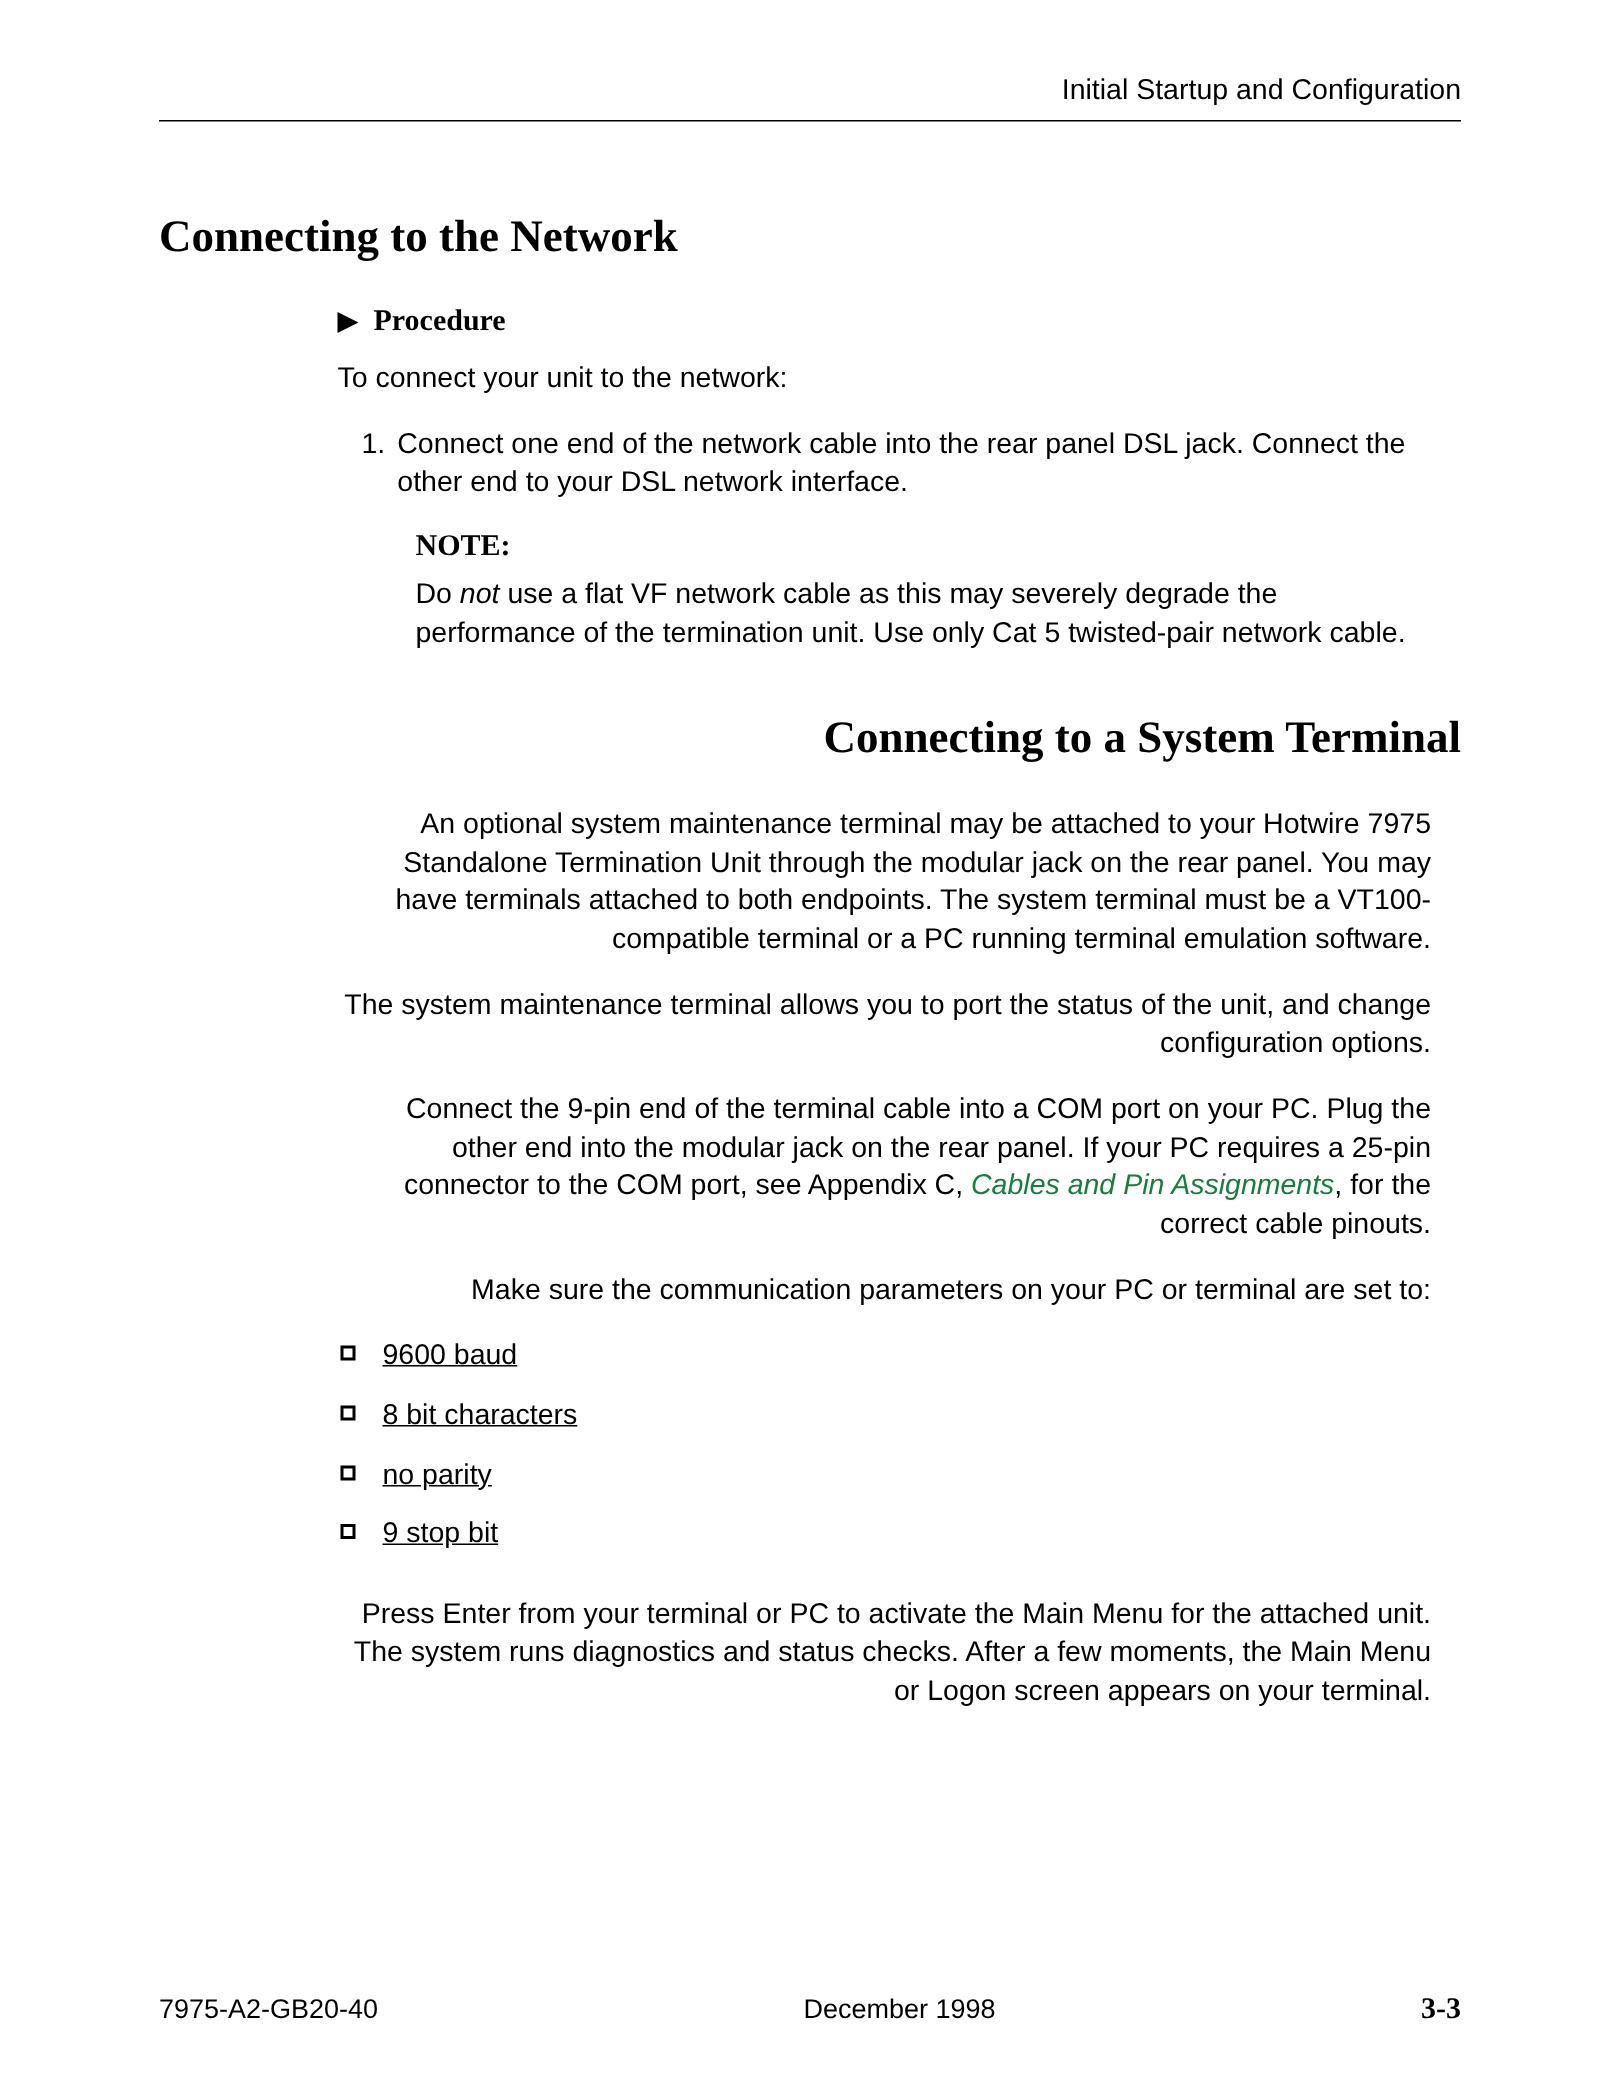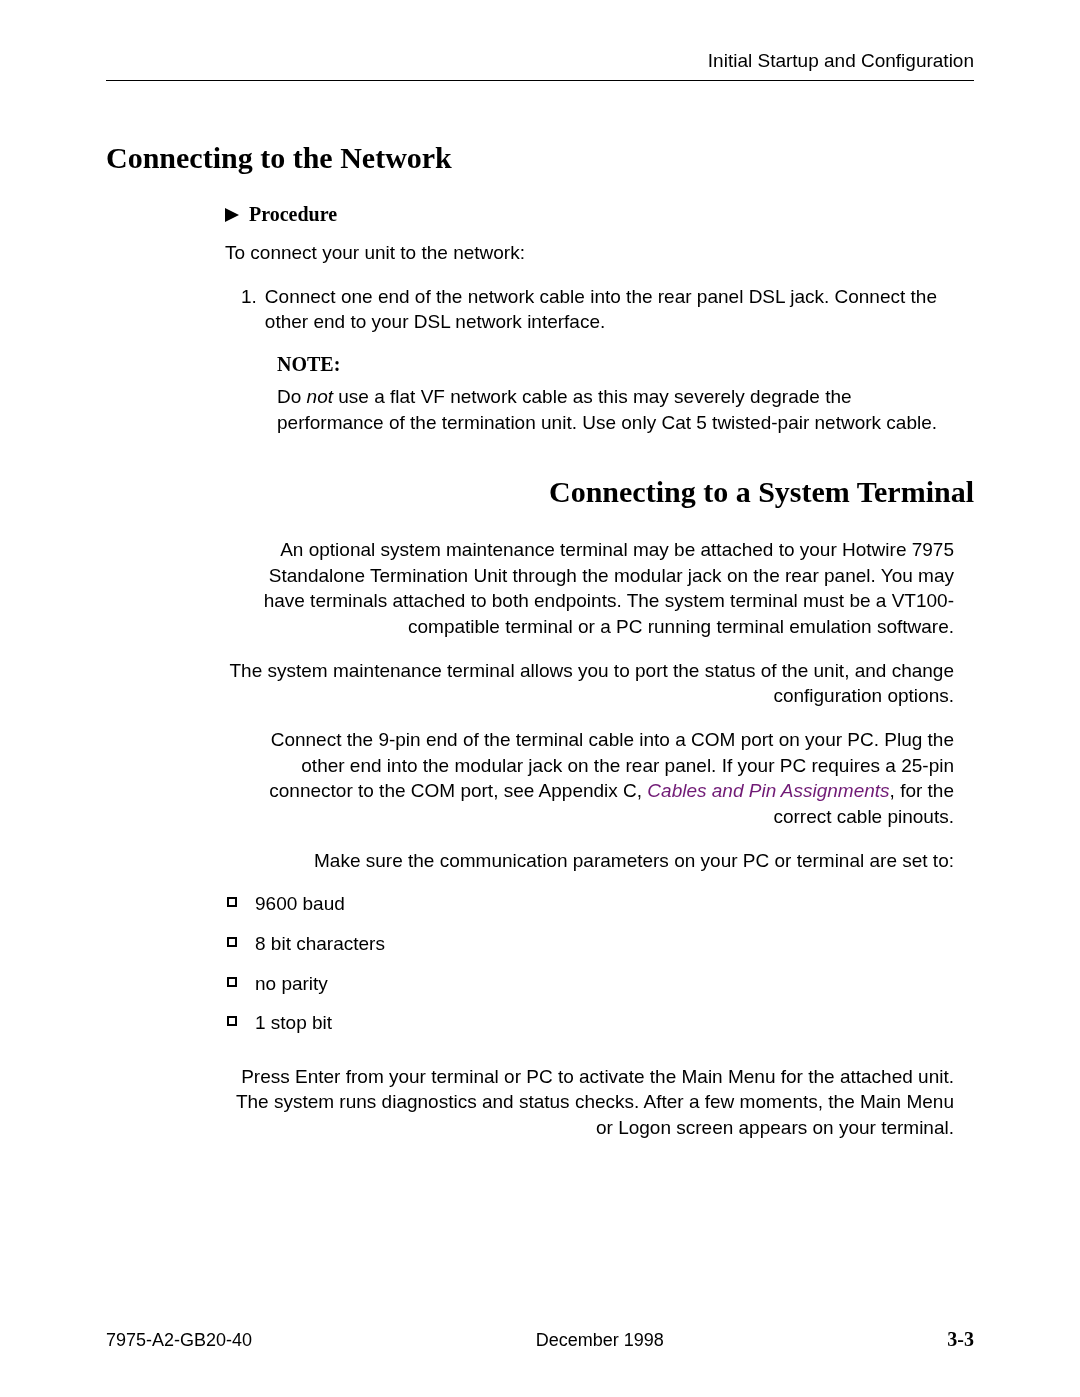--- a/index.html
+++ b/index.html
@@ -13,23 +13,23 @@
   .triangle { width: 0; height: 0; border-top: 7px solid transparent; border-bottom: 7px solid transparent; border-left: 14px solid #000; }
   .procedure-label { font-family: "Times New Roman", Times, serif; font-weight: bold; font-size: 20px; }
   .body-text { font-size: 19px; line-height: 1.35; margin-bottom: 18px; }
   .ol-item { display: flex; gap: 8px; font-size: 19px; line-height: 1.35; margin-left: 16px; margin-bottom: 18px; }
   .ol-num { white-space: nowrap; }
   .note-block { margin-left: 52px; margin-bottom: 40px; }
   .note-title { font-family: "Times New Roman", Times, serif; font-weight: bold; font-size: 20px; margin-bottom: 8px; }
   .note-body { font-size: 19px; line-height: 1.35; }
   .note-body .do-not .not { font-style: italic; }
   .bullet-list { margin-left: 2px; margin-bottom: 28px; }
-  .bullet-item { display: flex; align-items: flex-start; gap: 18px; font-size: 19px; line-height: 1.35; margin-bottom: 14px; }
+  .bullet-item { display: flex; align-items: flex-start; gap: 18px; font-size: 19px; line-height: 1.35; margin-bottom: 14px; text-decoration: underline; }
   .square { width: 10px; height: 10px; border: 2px solid #000; margin-top: 6px; flex-shrink: 0; }
-  .link-text { color: #701a75; font-style: italic; }
+  .link-text { color: #15803d; font-style: italic; }
   .footer { position: absolute; bottom: 46px; left: 106px; right: 106px; display: flex; justify-content: space-between; font-size: 18px; align-items: baseline; }
   .footer .page-num { font-family: "Times New Roman", Times, serif; font-weight: bold; font-size: 20px; }
   .section2 { margin-top: 10px; text-align: right; }
 </style>
 </head>
 <body>
 
 <div class="page">
 
   <div class="header-area">
@@ -80,21 +80,21 @@
         <div class="bullet-item">
           <div class="square"></div>
           <span>8 bit characters</span>
         </div>
         <div class="bullet-item">
           <div class="square"></div>
           <span>no parity</span>
         </div>
         <div class="bullet-item">
           <div class="square"></div>
-          <span>1 stop bit</span>
+          <span>9 stop bit</span>
         </div>
       </div>
 
       <p class="body-text">Press Enter from your terminal or PC to activate the Main Menu for the attached unit. The system runs diagnostics and status checks. After a few moments, the Main Menu or Logon screen appears on your terminal.</p>
     </div>
   </div>
 
   <div class="footer">
     <span>7975-A2-GB20-40</span>
     <span>December 1998</span>

